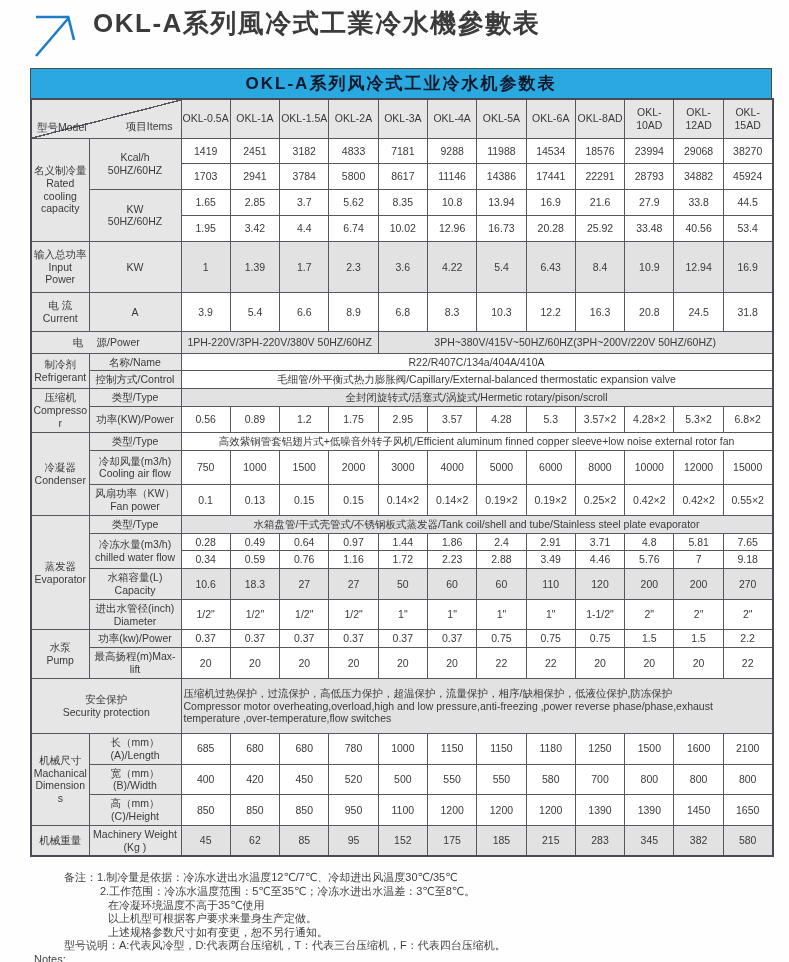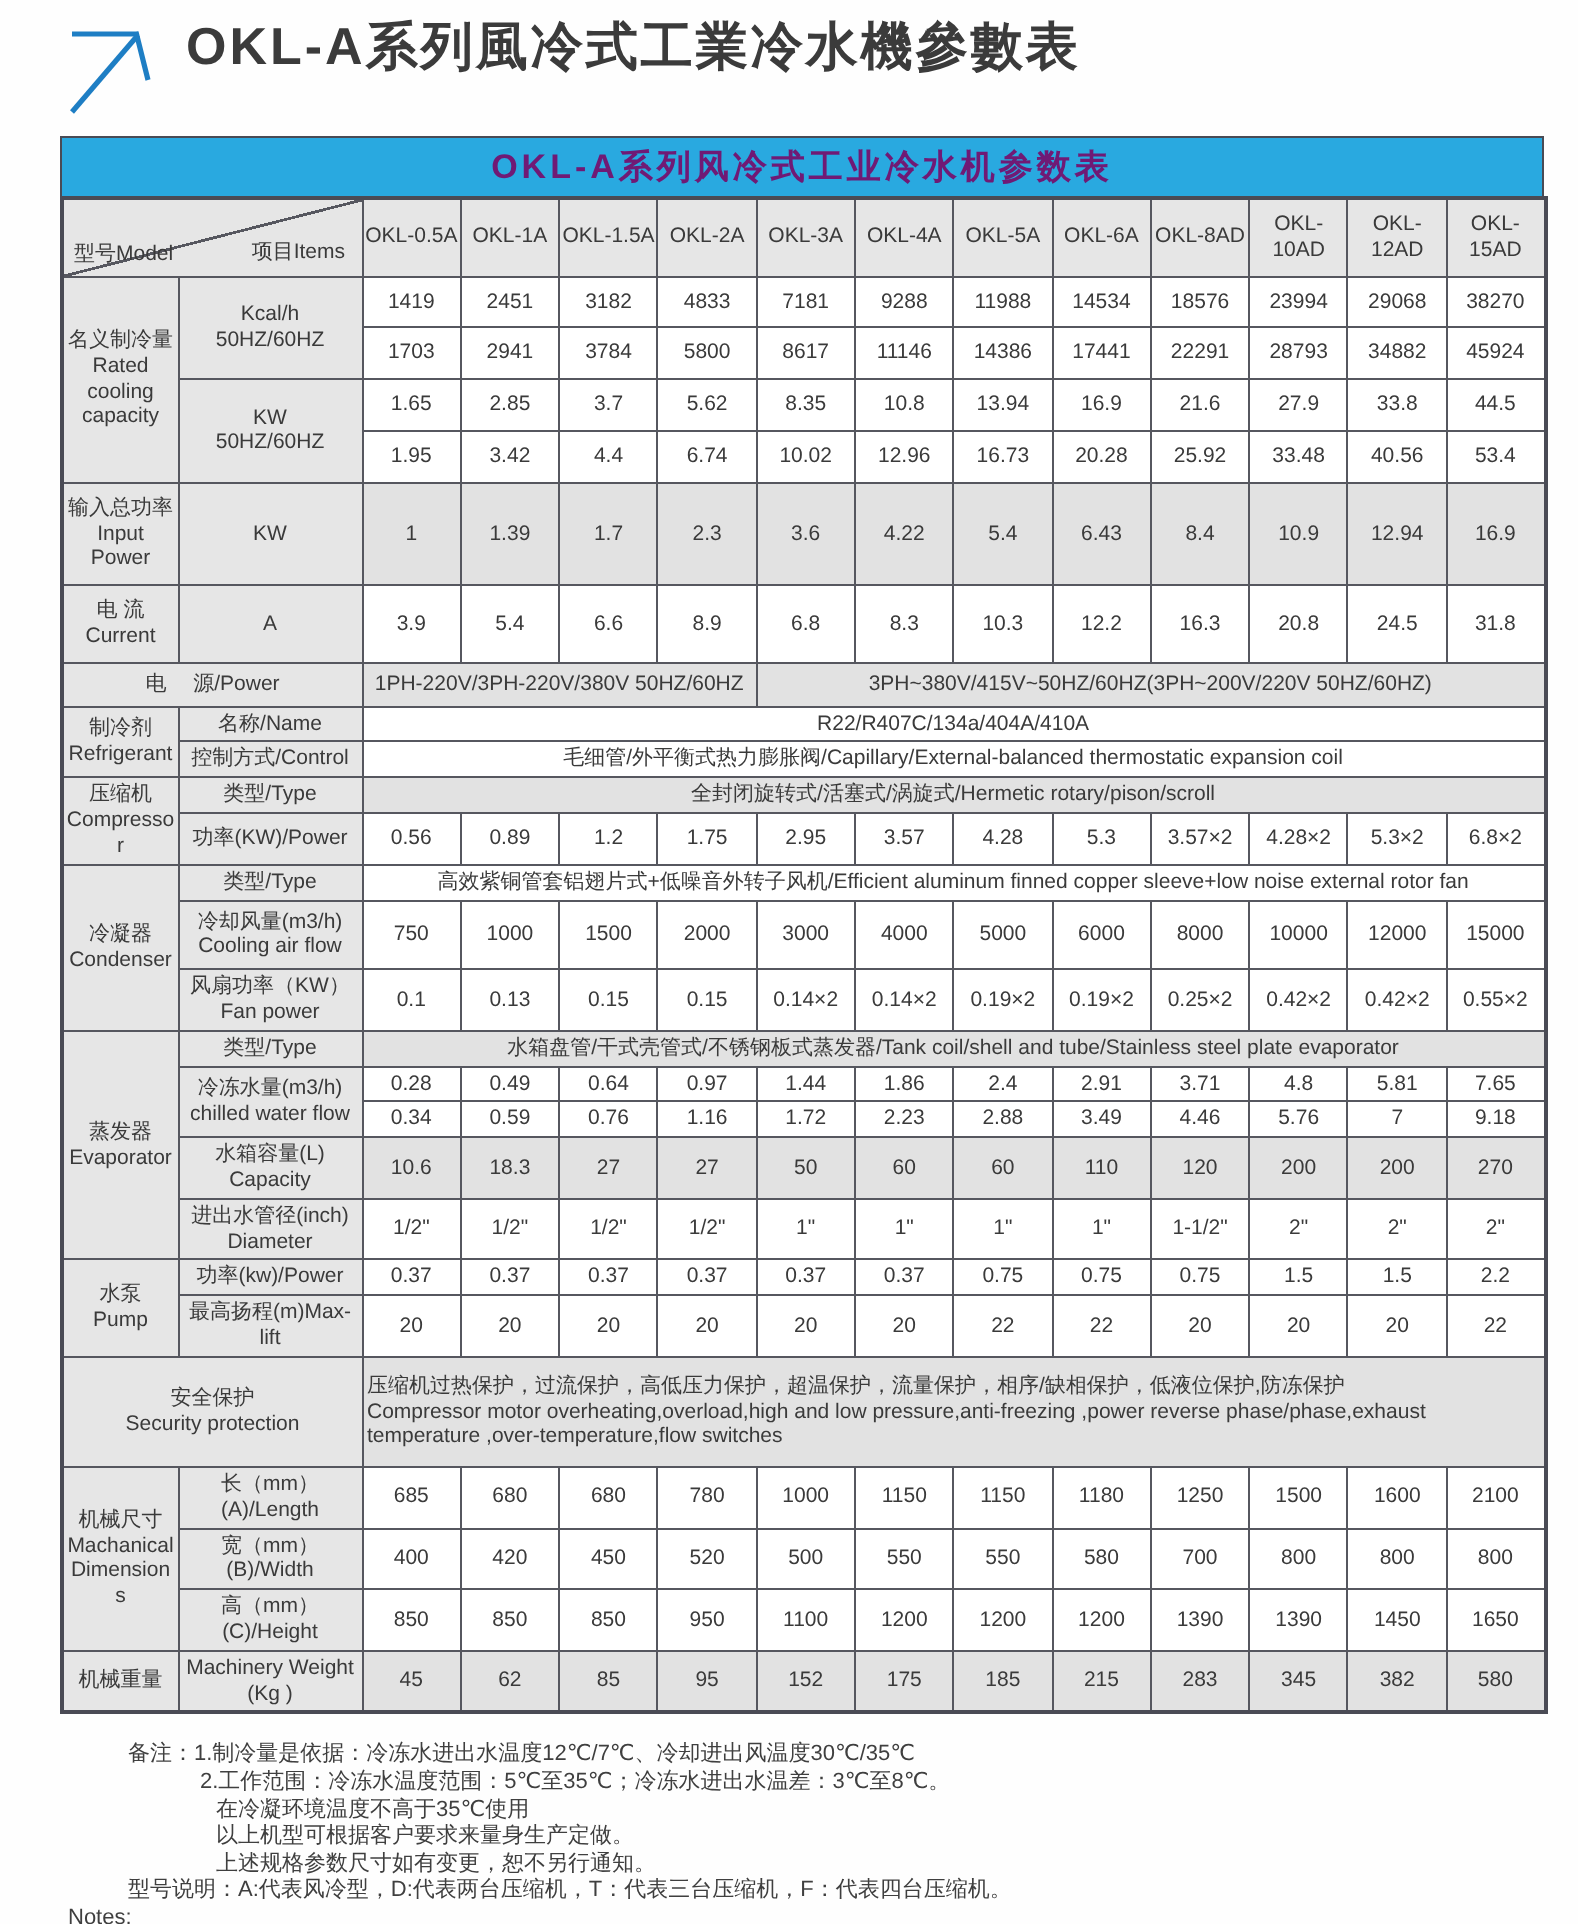--- a/index.html
+++ b/index.html
@@ -8,21 +8,21 @@
 
   
   .hdr{display:flex;align-items:flex-start;padding:6px 0 0 33px;}
   .logo{width:44px;height:52px;flex:0 0 auto;margin-top:2px;}
   .titles{margin-left:16px;}
   .title-zh{font-size:26px;font-weight:bold;letter-spacing:1.5px;color:#3b3b3b;line-height:34px;}
   .title-en{font-size:16px;font-weight:500;color:#3b3b3b;line-height:20px;letter-spacing:0.2px;}
 
   
   .tblwrap{margin:8px 17px 0 30px;width:742px;}
-  .banner{height:30px;background:#29a9e0;color:#701a75;font-size:17px;font-weight:bold;
+  .banner{height:30px;background:#29a9e0;color:#0f172a;font-size:17px;font-weight:bold;
           letter-spacing:2px;display:flex;align-items:center;justify-content:center;
           border:1px solid #4a4b55;border-bottom:none;box-sizing:border-box;}
   table{border-collapse:collapse;table-layout:fixed;width:742px;border:2px solid #4a4b55;}
   td{border:1px solid #56575f;font-size:10.5px;text-align:center;vertical-align:middle;
      padding:6px 1px;line-height:1.22;white-space:pre-line;word-wrap:break-word;color:#3a3a3a;}
   td.g,td.s{background:#e6e6e6;}
   td.w,td.d{background:#ffffff;}
   tr.shade td.w,tr.shade td.d{background:#e2e2e2;}
   tr.tight td{padding:2px 1px;}
   tr.mid td{padding:4px 1px;}
@@ -181,21 +181,21 @@
             <td colspan="8" class="w">3PH~380V/415V~50HZ/60HZ(3PH~200V/220V  50HZ/60HZ)</td>
           </tr>
           <tr class="tight">
             <td rowspan="2" class="g">制冷剂
 Refrigerant</td>
             <td class="s">名称/Name</td>
             <td colspan="12" class="w">R22/R407C/134a/404A/410A</td>
           </tr>
           <tr class="tight">
             <td class="s">控制方式/Control</td>
-            <td colspan="12" class="w">毛细管/外平衡式热力膨胀阀/Capillary/External-balanced thermostatic expansion coil</td>
+            <td colspan="12" class="w">毛细管/外平衡式热力膨胀阀/Capillary/External-balanced thermostatic expansion valve</td>
           </tr>
           <tr class="tight shade">
             <td rowspan="2" class="g">压缩机
 Compressor</td>
             <td class="s">类型/Type</td>
             <td colspan="12" class="w">全封闭旋转式/活塞式/涡旋式/Hermetic rotary/pison/scroll</td>
           </tr>
           <tr class="">
             <td class="s">功率(KW)/Power</td>
             <td class="d">0.56</td>

